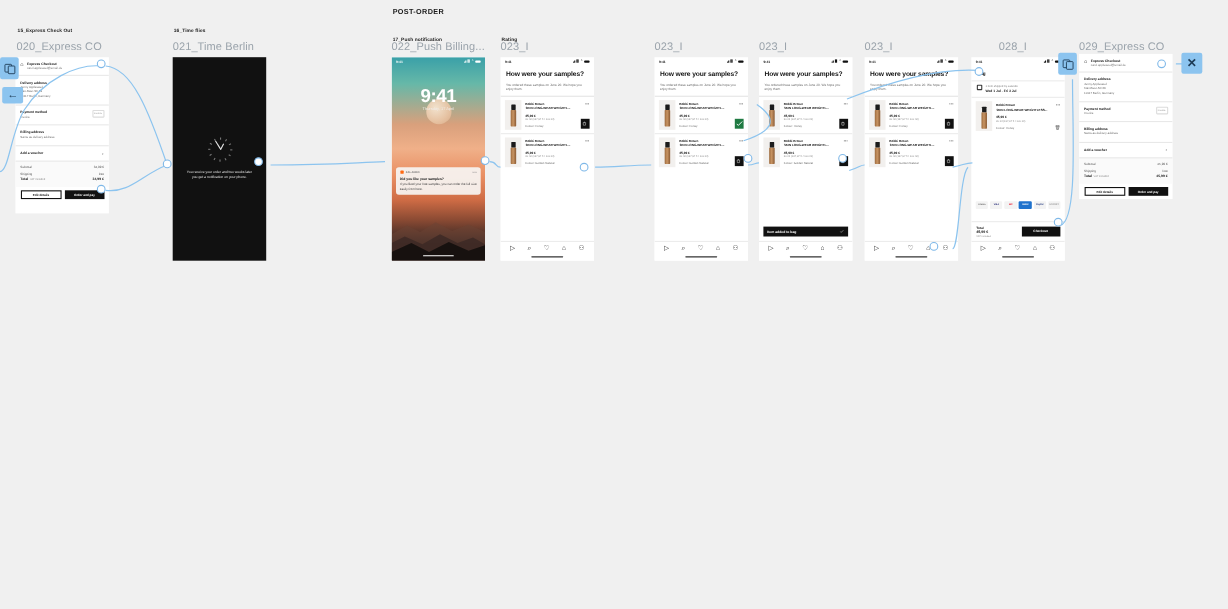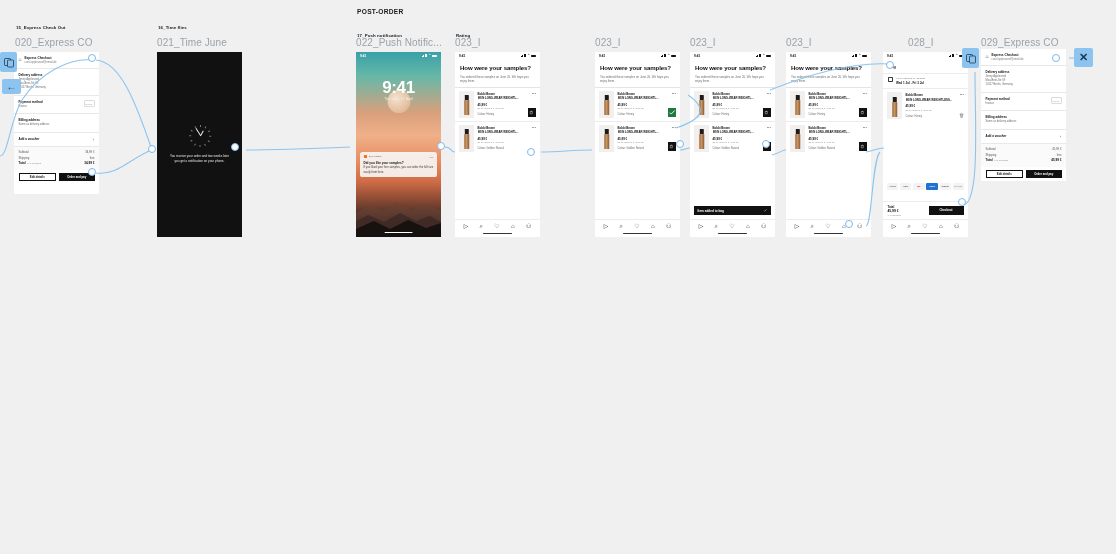--- a/index.html
+++ b/index.html
@@ -234,22 +234,22 @@
 <div id="board">
 
   <div class="board-title" style="left:357px;top:8px">POST-ORDER</div>
 
   <div class="sec-label" style="left:16px;top:25px">15_Express Check Out</div>
   <div class="sec-label" style="left:158px;top:25px">16_Time flies</div>
   <div class="sec-label" style="left:357px;top:33px">17_Push notification</div>
   <div class="sec-label" style="left:456px;top:33px">Rating</div>
 
   <div class="frame-name" style="left:15px;top:37px">020_Express CO</div>
-  <div class="frame-name" style="left:157px;top:37px">021_Time June</div>
-  <div class="frame-name" style="left:356px;top:37px">022_Push Notific...</div>
+  <div class="frame-name" style="left:157px;top:37px">021_Time Berlin</div>
+  <div class="frame-name" style="left:356px;top:37px">022_Push Billing...</div>
   <div class="frame-name" style="left:455px;top:37px">023_I</div>
   <div class="frame-name" style="left:595px;top:37px">023_I</div>
   <div class="frame-name" style="left:690px;top:37px">023_I</div>
   <div class="frame-name" style="left:786px;top:37px">023_I</div>
   <div class="frame-name" style="left:908px;top:37px">028_I</div>
   <div class="frame-name" style="left:981px;top:37px">029_Express CO</div>
 
   <div class="phone" style="left:14px;top:52px;width:85px;height:142px">
     <div class="ec-head">
       <span class="ec-lock">⌂</span>

